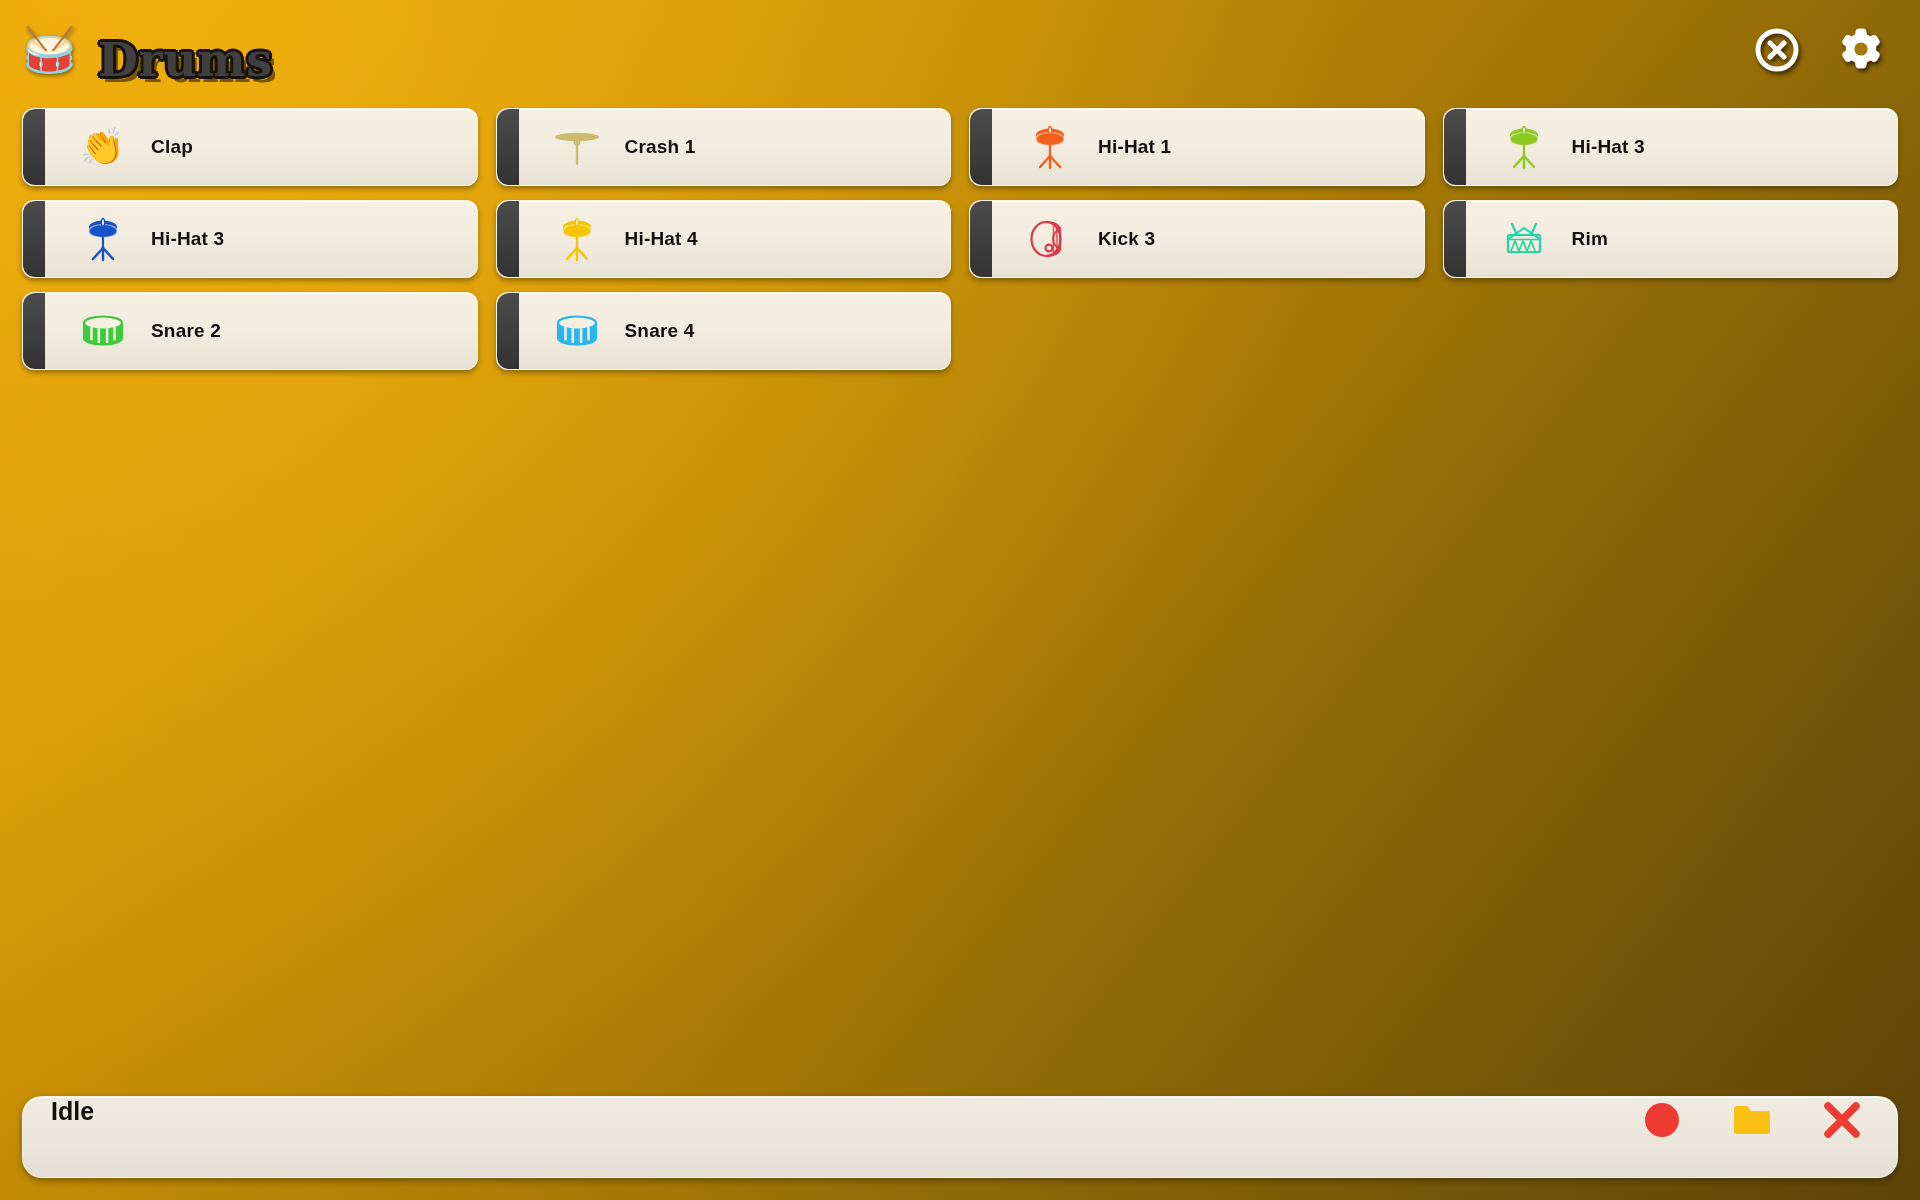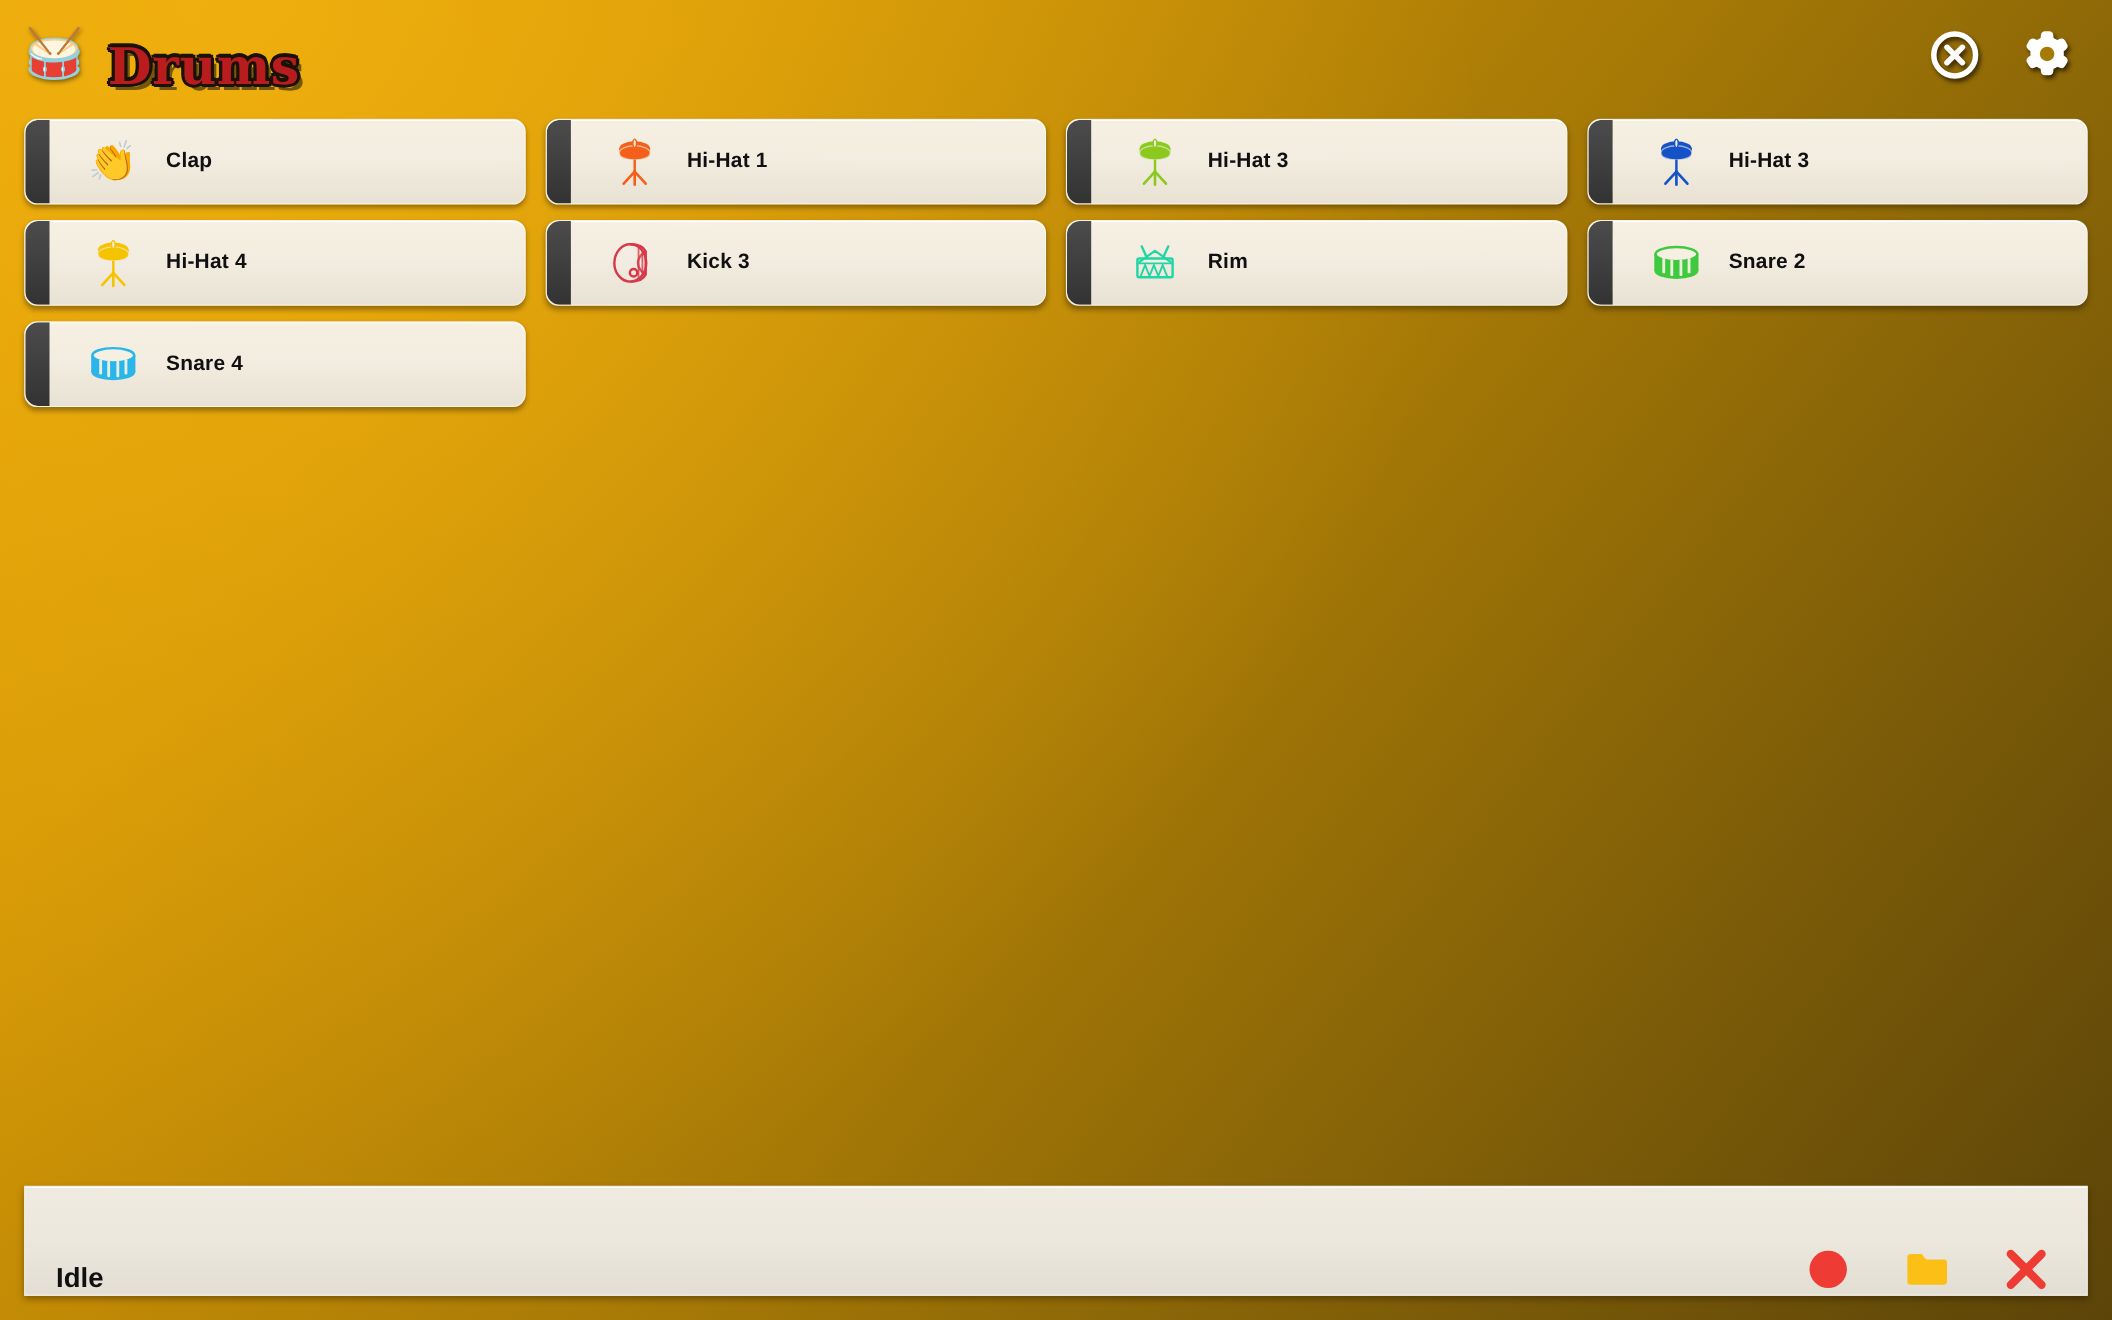--- a/index.html
+++ b/index.html
@@ -30,21 +30,21 @@
     text-align:center;
     filter:drop-shadow(1px 2px 2px rgba(0,0,0,0.45));
     user-select:none;
   }
   #app-title {
     margin-left:20px;
     font-family:"DejaVu Serif", serif;
     font-weight:700;
     font-size:46px;
     letter-spacing:0.5px;
-    color:#b91c1c;
+    color:#404040;
     text-shadow:
       -3px 0 0 #1a1208, 3px 0 0 #1a1208,
       0 -3px 0 #1a1208, 0 3px 0 #1a1208,
       -2px -2px 0 #1a1208, 2px -2px 0 #1a1208,
       -2px 2px 0 #1a1208, 2px 2px 0 #1a1208,
       5px 6px 0 rgba(20,14,5,0.55);
     margin-top: 20px;
   }
   #header-actions {
     margin-left:auto;
@@ -104,23 +104,23 @@
     font-weight:700;
     color:#101010;
     letter-spacing:0.2px;
     white-space:nowrap;
   }
 
   
   #status-bar {
     position:absolute;
     left:22px; bottom:22px;
-    width:1876px; height:100px;
-    display:flex; align-items:flex-end;
-    border-radius:0;
+    width:1876px; height:82px;
+    display:flex; align-items:flex-start;
+    border-radius:20px;
     background:linear-gradient(180deg, #efebe1 0%, #ebe7dd 50%, #e2ded3 100%);
     box-shadow:
       0 3px 6px rgba(30,20,4,0.40),
       inset 0 1px 0 rgba(255,255,255,0.9);
     border:1px solid rgba(255,255,255,0.5);
   }
   #status-text {
     margin-left:28px;
     font-size:25px;
     font-weight:700;
@@ -157,20 +157,32 @@
       </svg>
     </div>
   </div>
 </div>
 
 <div id="pad-grid">
     <div class="pad">
       <div class="pad-tab"></div>
       <div class="pad-icon emoji">👏</div>
       <div class="pad-label">Clap</div>
+    </div>
+    <div class="pad">
+      <div class="pad-tab"></div>
+      <div class="pad-icon">
+        <svg width="54" height="54" viewBox="0 0 54 54">
+        <ellipse cx="27" cy="17" rx="22" ry="4.2" fill="#cbbb6e"></ellipse>
+        <path d="M24.5 14.5q2.5-3 5 0z" fill="#cbbb6e"></path>
+        <rect x="25.8" y="17" width="2.4" height="28" rx="1.1" fill="#cbbb6e"></rect>
+        <circle cx="27" cy="22" r="2.6" fill="none" stroke="#cbbb6e" stroke-width="1.6"></circle>
+      </svg>
+      </div>
+      <div class="pad-label">Crash 1</div>
     </div>
     <div class="pad">
       <div class="pad-tab"></div>
       <div class="pad-icon">
         <svg width="54" height="54" viewBox="0 0 54 54">
         <ellipse cx="27" cy="15" rx="14" ry="6.5" fill="#f4601a"></ellipse>
         <path d="M13 15v4q0 6 14 6t14-6v-4z" fill="#f4601a"></path>
         <ellipse cx="27" cy="19" rx="14" ry="6.5" fill="none" stroke="#f3ece0" stroke-width="1.2" opacity=".6"></ellipse>
         <path d="M25.4 8.5q1.6-4 3.2 0 .4 5-1.6 6.2-2-1.2-1.6-6.2z" fill="#f3ece0" stroke="#f4601a" stroke-width="1.3"></path>
         <rect x="25.9" y="25" width="2.2" height="12" fill="#f4601a"></rect>

